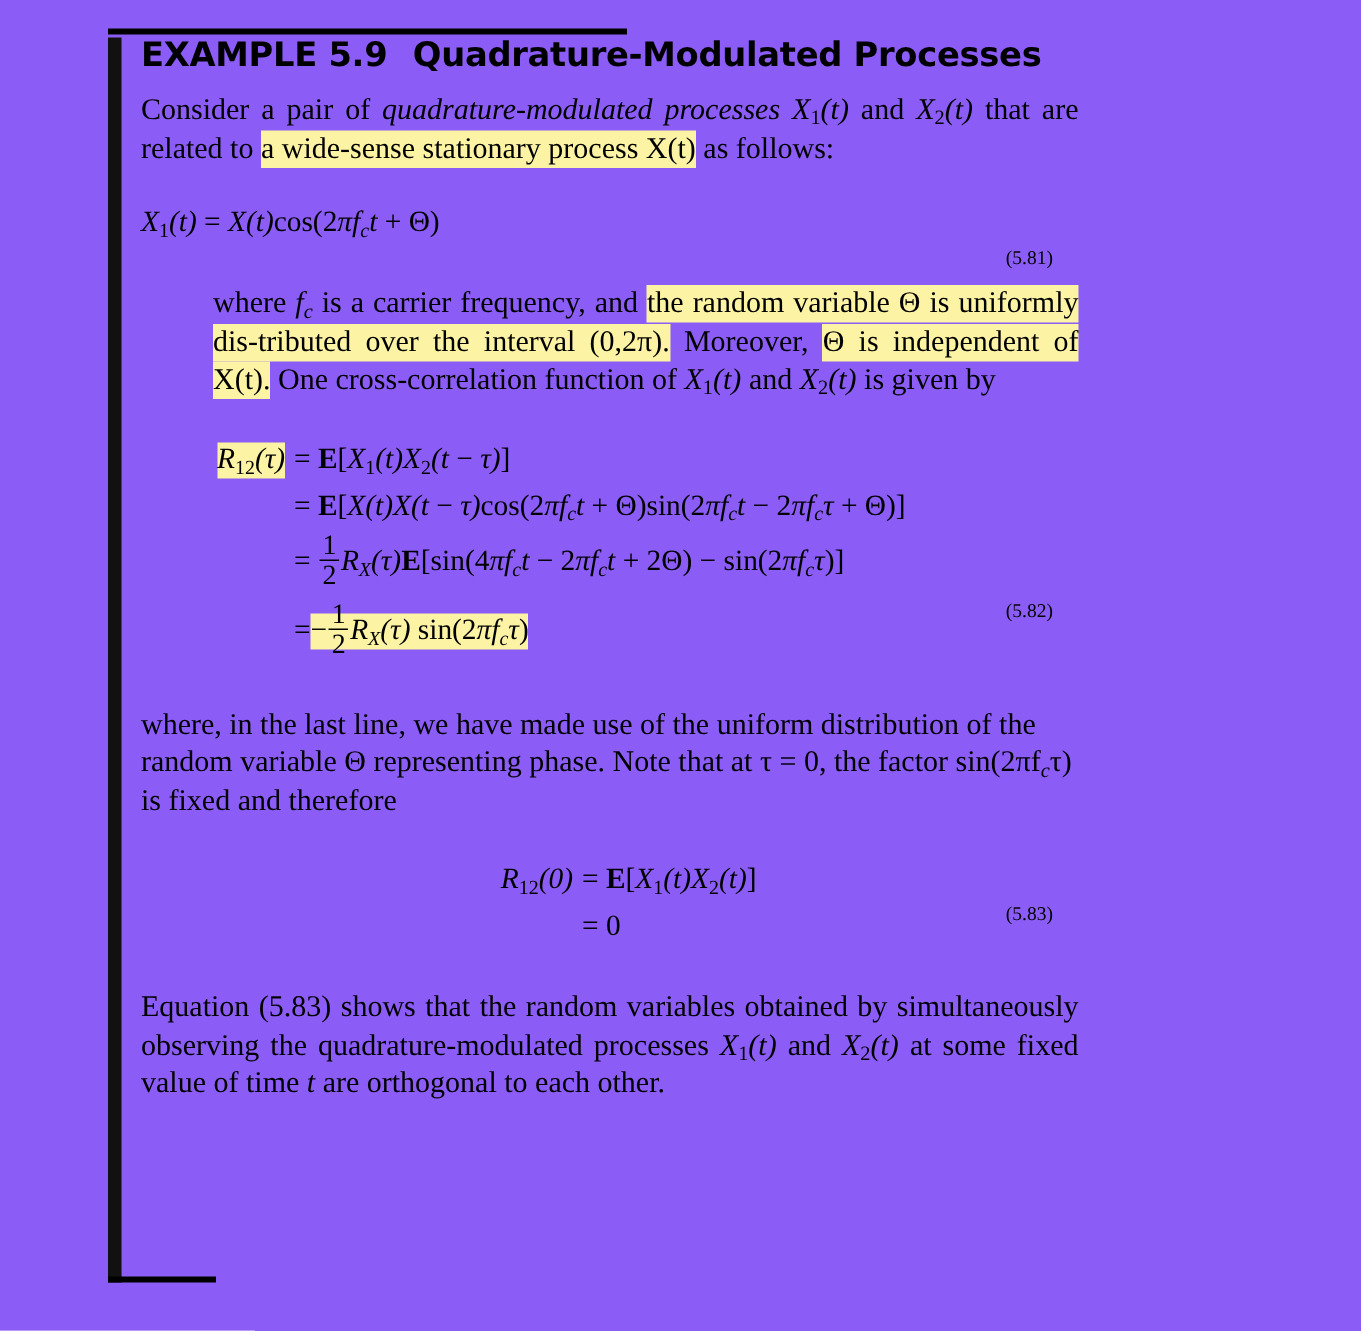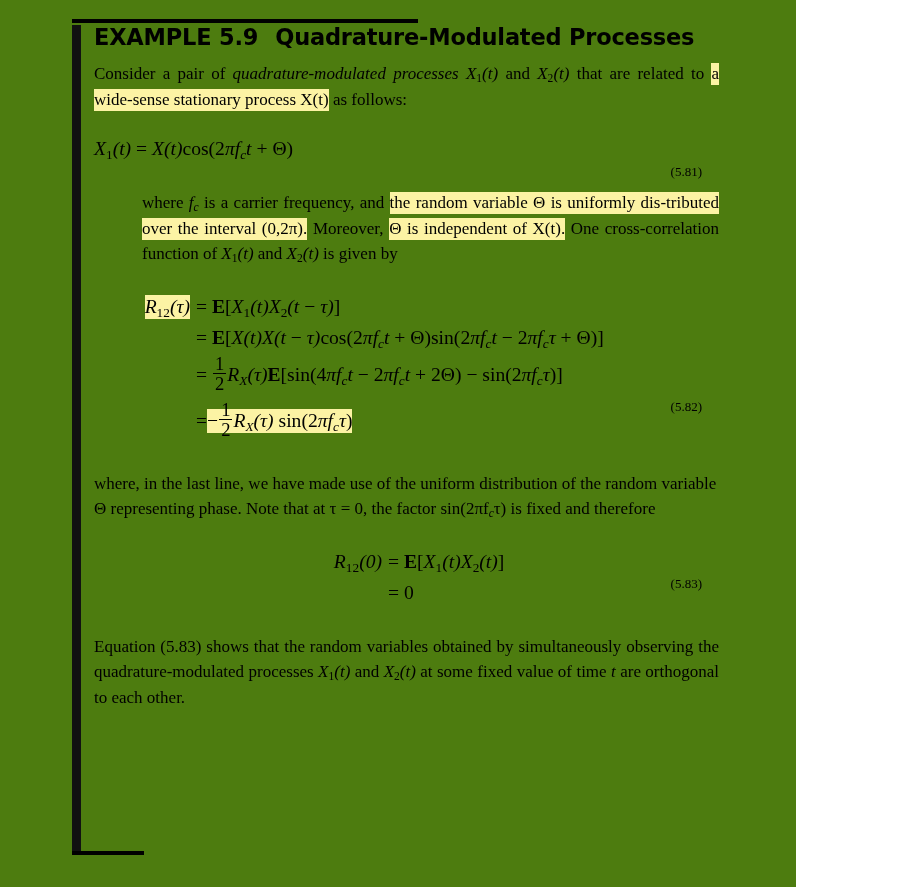--- a/index.html
+++ b/index.html
@@ -10,23 +10,23 @@
   body {
     width: 907px;
     height: 887px;
     font-family: "Liberation Serif", "DejaVu Serif", serif;
     color: #000000;
     overflow: hidden;
   }
 
   #page {
     position: relative;
-    width: 796px;
+    width: 907px;
     height: 887px;
-    background: #4d7c0f;
+    background: #8b5cf6;
   }
 
   
   .top-rule {
     position: absolute;
     left: 72px;
     top: 19px;
     width: 346px;
     height: 4px;
     background: #000000;
@@ -63,21 +63,21 @@
     letter-spacing: -0.2px;
     margin: 0 0 6px 0;
     white-space: nowrap;
   }
   .example-title .title-gap {
     display: inline-block;
     width: 17px;
   }
 
   p.para {
-    font-size: 17px;
+    font-size: 20px;
     line-height: 25.5px;
     margin: 12px 0 0 0;
     text-align: justify;
     text-justify: inter-word;
     hyphens: manual;
   }
   p.first { margin-top: 11px; }
 
   .hl {
     background: #fcf3a4;

